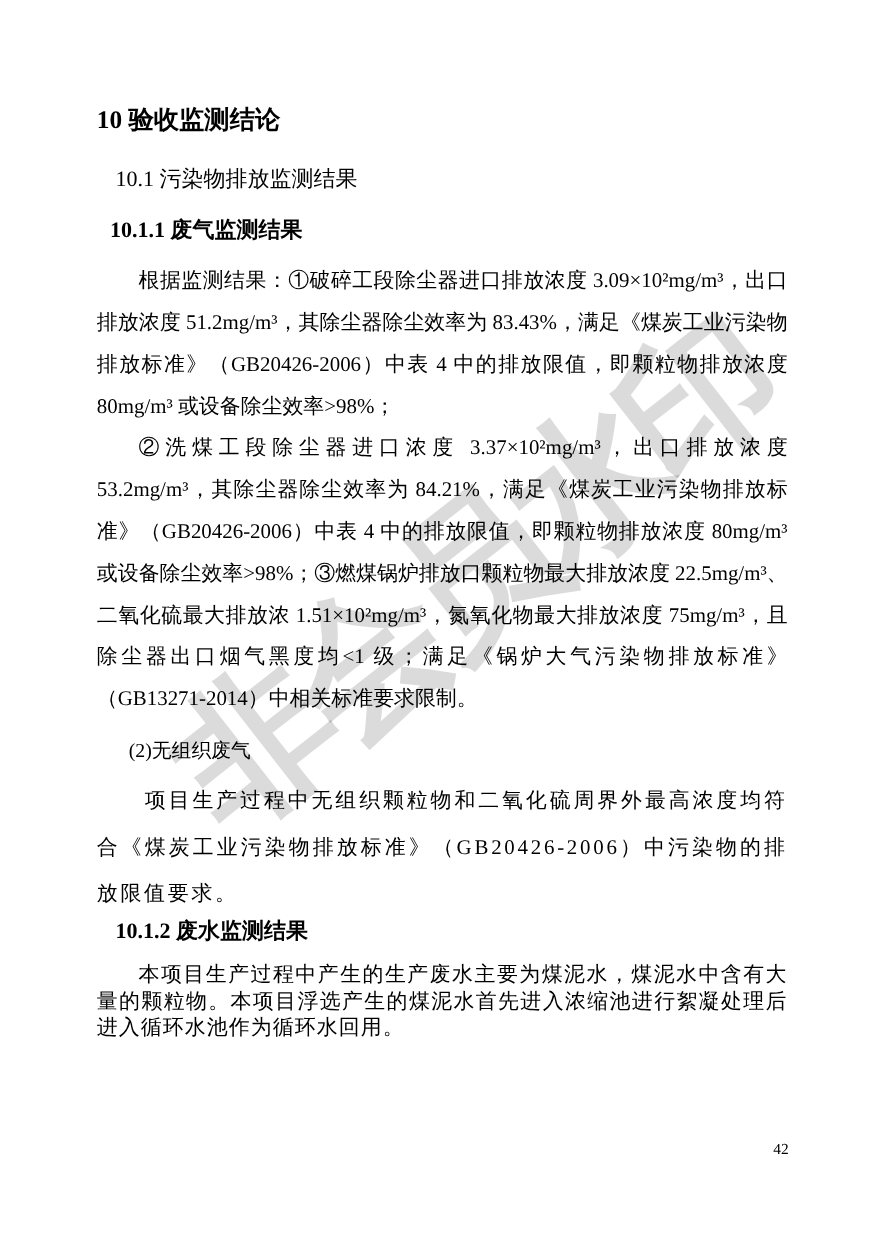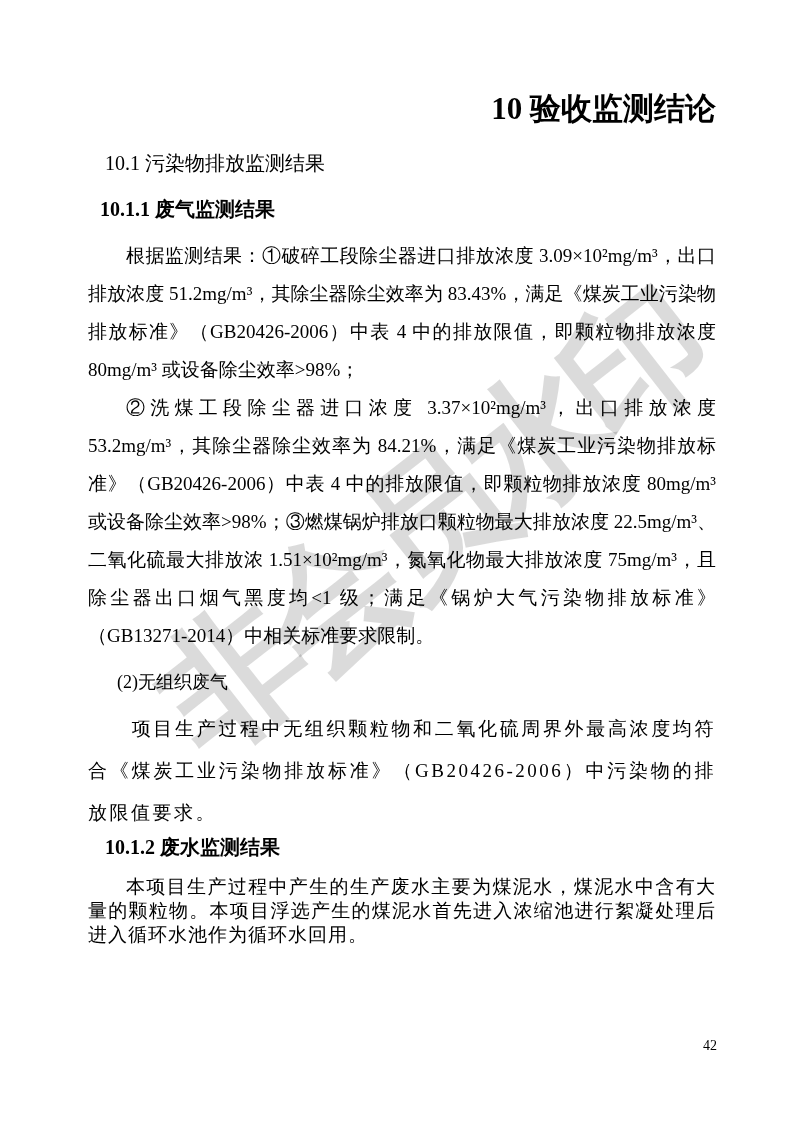--- a/index.html
+++ b/index.html
@@ -25,23 +25,22 @@
     pointer-events:none;
     z-index:0;
     user-select:none;
   }
   .content {
     position:relative; z-index:1;
     padding:0 77px 0 88px;
   }
   .h1 {
     margin:94px 0 0 0;
-    font-size:31px; line-height:30px;
+    font-size:23px; line-height:30px;
     font-weight:bold;
-    text-align:right;
   }
   .h2 {
     margin:26px 0 0 17px;
     font-size:20px; line-height:26px;
     font-weight:normal;
   }
   .h3 {
     font-size:20px; line-height:27px;
     font-weight:bold;
   }

